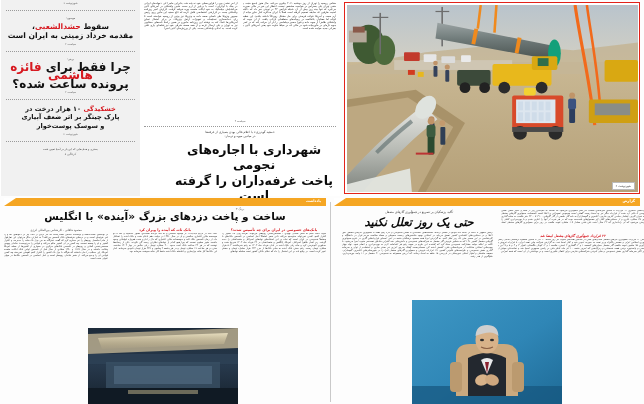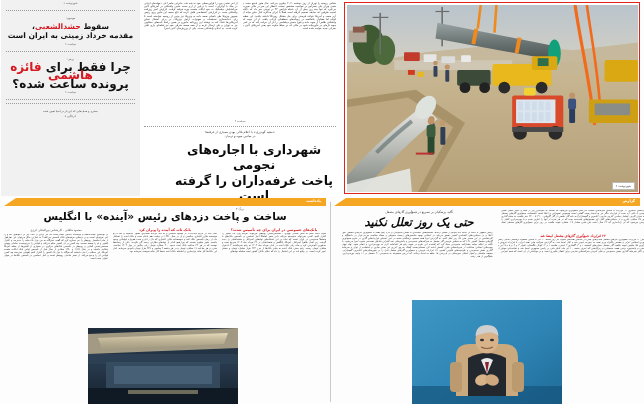--- a/index.html
+++ b/index.html
@@ -134,20 +134,28 @@
       <div class="promo-item">
         <div class="promo-kicker">برخی:</div>
         <div class="promo-head sm3">
           <span>چرا فقط برای </span><span class="hl">فائزه هاشمی</span>
           <div>پرونده ساعت شده؟</div>
         </div>
         <div class="promo-page">سیاست ۲</div>
       </div>
       <div class="rule-dot"></div>
 
+      <div class="promo-item">
+        <div class="promo-head sm2">
+          <span class="hl">خشکیدگی</span><span> ۱۰ هزار درخت در</span>
+          <div>پارک چیتگر بر اثر ضعف آبیاری</div>
+          <div>و سوسک پوست‌خوار</div>
+        </div>
+        <div class="promo-page">شهرنوشت ۶</div>
+      </div>
       <div class="rule-dot"></div>
 
       <div class="promo-item">
         <div class="promo-kicker">بستری و هدف‌هایی که این بار در آسیا تعیین شده</div>
         <div class="promo-page">آذرتلگین ۸</div>
       </div>
     </div>
 
     <div class="mid-col">
       <div class="mid-cols2">
@@ -306,21 +314,21 @@
   <div class="sec-bar" style="left:334px;top:198px;width:306px;">
     <div class="notch"></div>
     <div class="label">گزارش</div>
   </div>
 
   <div class="divider-v" style="left:330px;"></div>
 
   <div class="bottom">
 
     <div class="art-left">
-      <div class="art-head">ساخت و پاخت دزدهای رئیس «آینده» با انگلیس</div>
+      <div class="art-head">ساخت و پاخت دزدهای بزرگ «آینده» با انگلیس</div>
       <div style="display:flex;gap:5px;margin-top:3px;">
         <div style="flex:1;">
           <div class="sub-red">بانک‌های خصوصی در ایران برای چه تأسیس شدند؟</div>
           <div class="body-txt sm">خوب دقت کنیم به شعر خاندان یهودی - مسیحی‌نسبی روچفلر می‌گوید: هرگاه پول یک کشور را کنترل کنیم، کسی نمی‌تواند به‌توضیح می‌کند «این شعر احتمالاً اصل اساسی در تأسیس بانک‌های با محتملاً خصوصی در ایران است که نباید در این استنادهای نهادهای اسرائیل و متحدانشان را دیده گرفت. زیر اخبار ظاهراً اسرائیل، آمریکا، انگلیس و متحدانشان در ۲۲ خرداد ماه ۱۴۰۴ شروع شده و به‌طوری کم‌خرجی کرد و ماند زیان بانک آینده در پایان خرداد ماه ۱۴۰۴ به رقم خیره‌کننده ۵۰۳ هزار میلیارد تومان رسید. رقم بدهی بانک آینده به سایر بانک‌ها از مرز ۲۴۴ هزار میلیارد تومان و بیشتر عبور کرده است. در واقع باید بر این احتمال را داد که نظام بانکی کشور تحت سلطه نهادهای</div>
         </div>
         <div style="flex:1;">
           <div class="sub-red">بانک ثات که آینده را ویران کرد</div>
           <div class="body-txt sm">بانک ثات در تاریخ ۱۳۸۸/۸/۸ در مشهد تأسیس و به پایه عرضه اقتصادی کشور گذاشت و بعد با دو موسسه مالی اعتباری صالحین و آن در سال ۱۳۹۱ در دولت دهم ادغام شده و بانک آینده را تشکیل داد. از زمان تأسیس بانک ثات و موسسات مالی اعتباری که دال را دارم شده هم‌واره ابهاماتی وجود داشت. هنوز معلوم نیست که چرا هیچ کدام از نهادهای نظارتی رسید گی نکردند. یکی از رسانه‌ها نوشت که در هر ۲۴ ساعت بانک آینده حدود ۴۰۰ میلیارد تومان زیان خالص در بهار ۱۴۰۴ ساخت، یعنی در هر ساعت ۱۷ میلیارد تومان و در هر دقیقه ۲ میلیون و ۴۳۶ هزار تومان نابودی سرمایه. انبار این بانک‌ها کار خانه پول‌سازی و انباشته بانک آینده دقیقاً کار خانه سوخت سرمایه بود.</div>
         </div>
         <div style="flex:1;">

